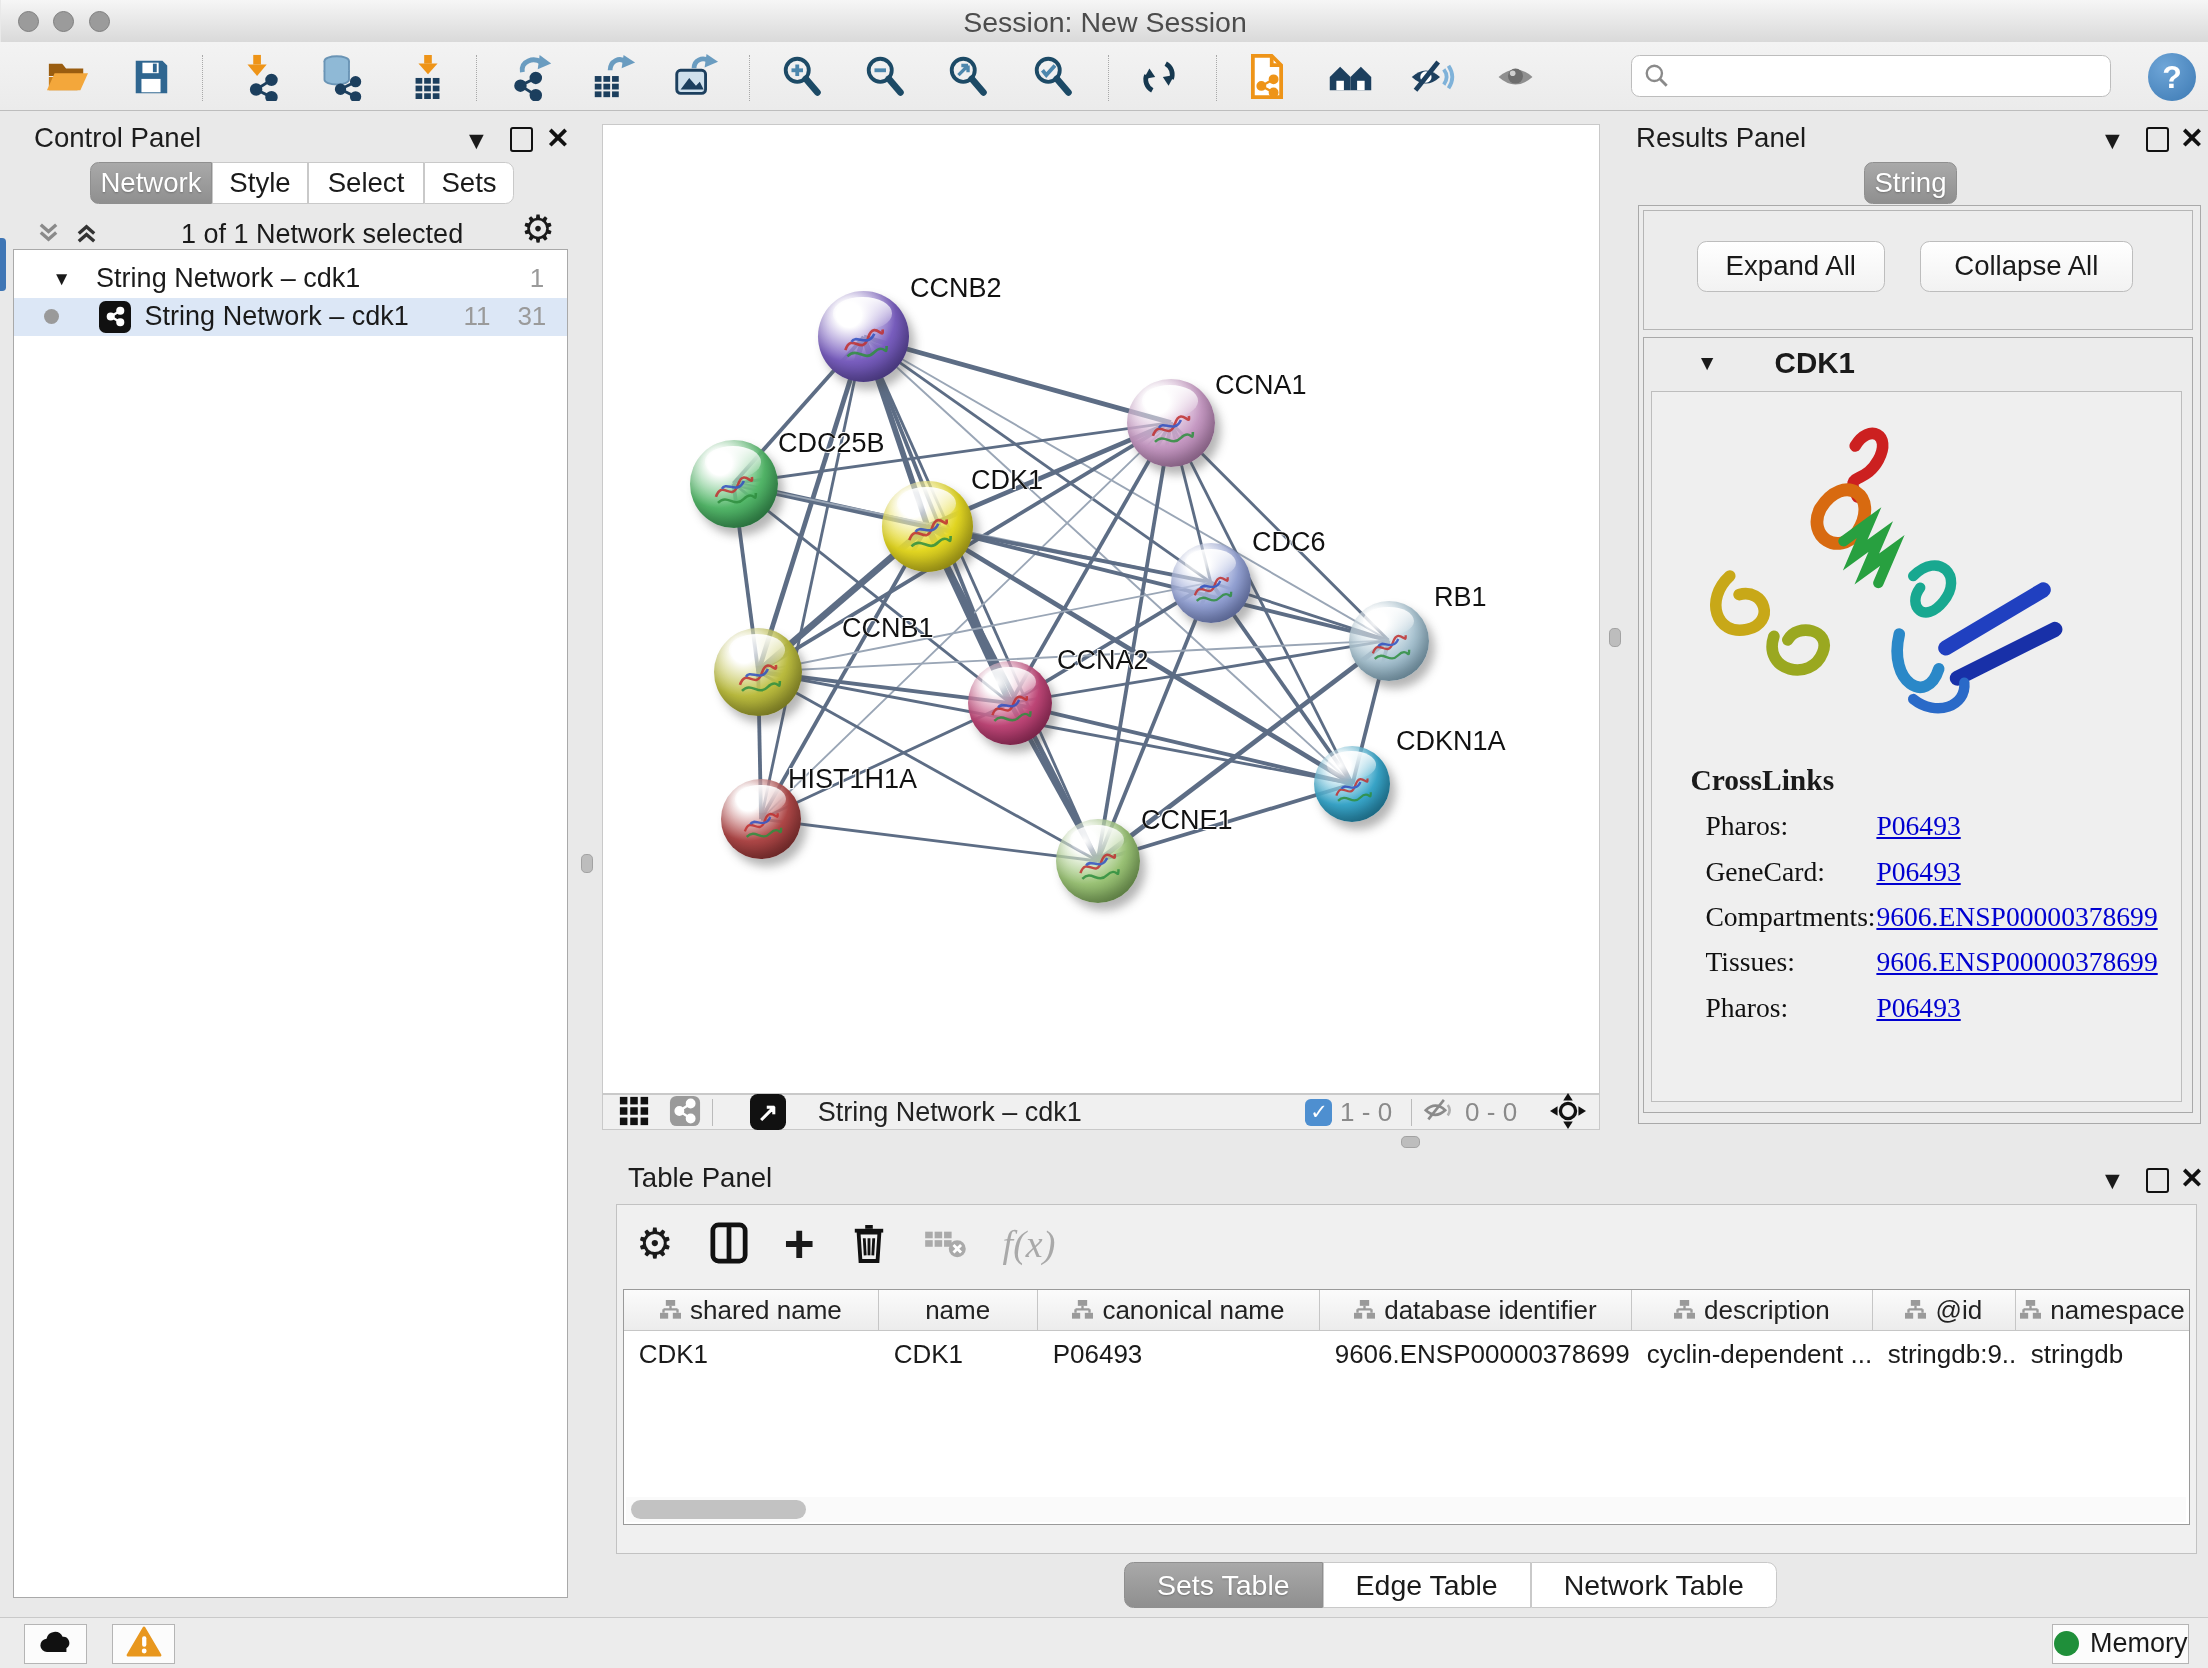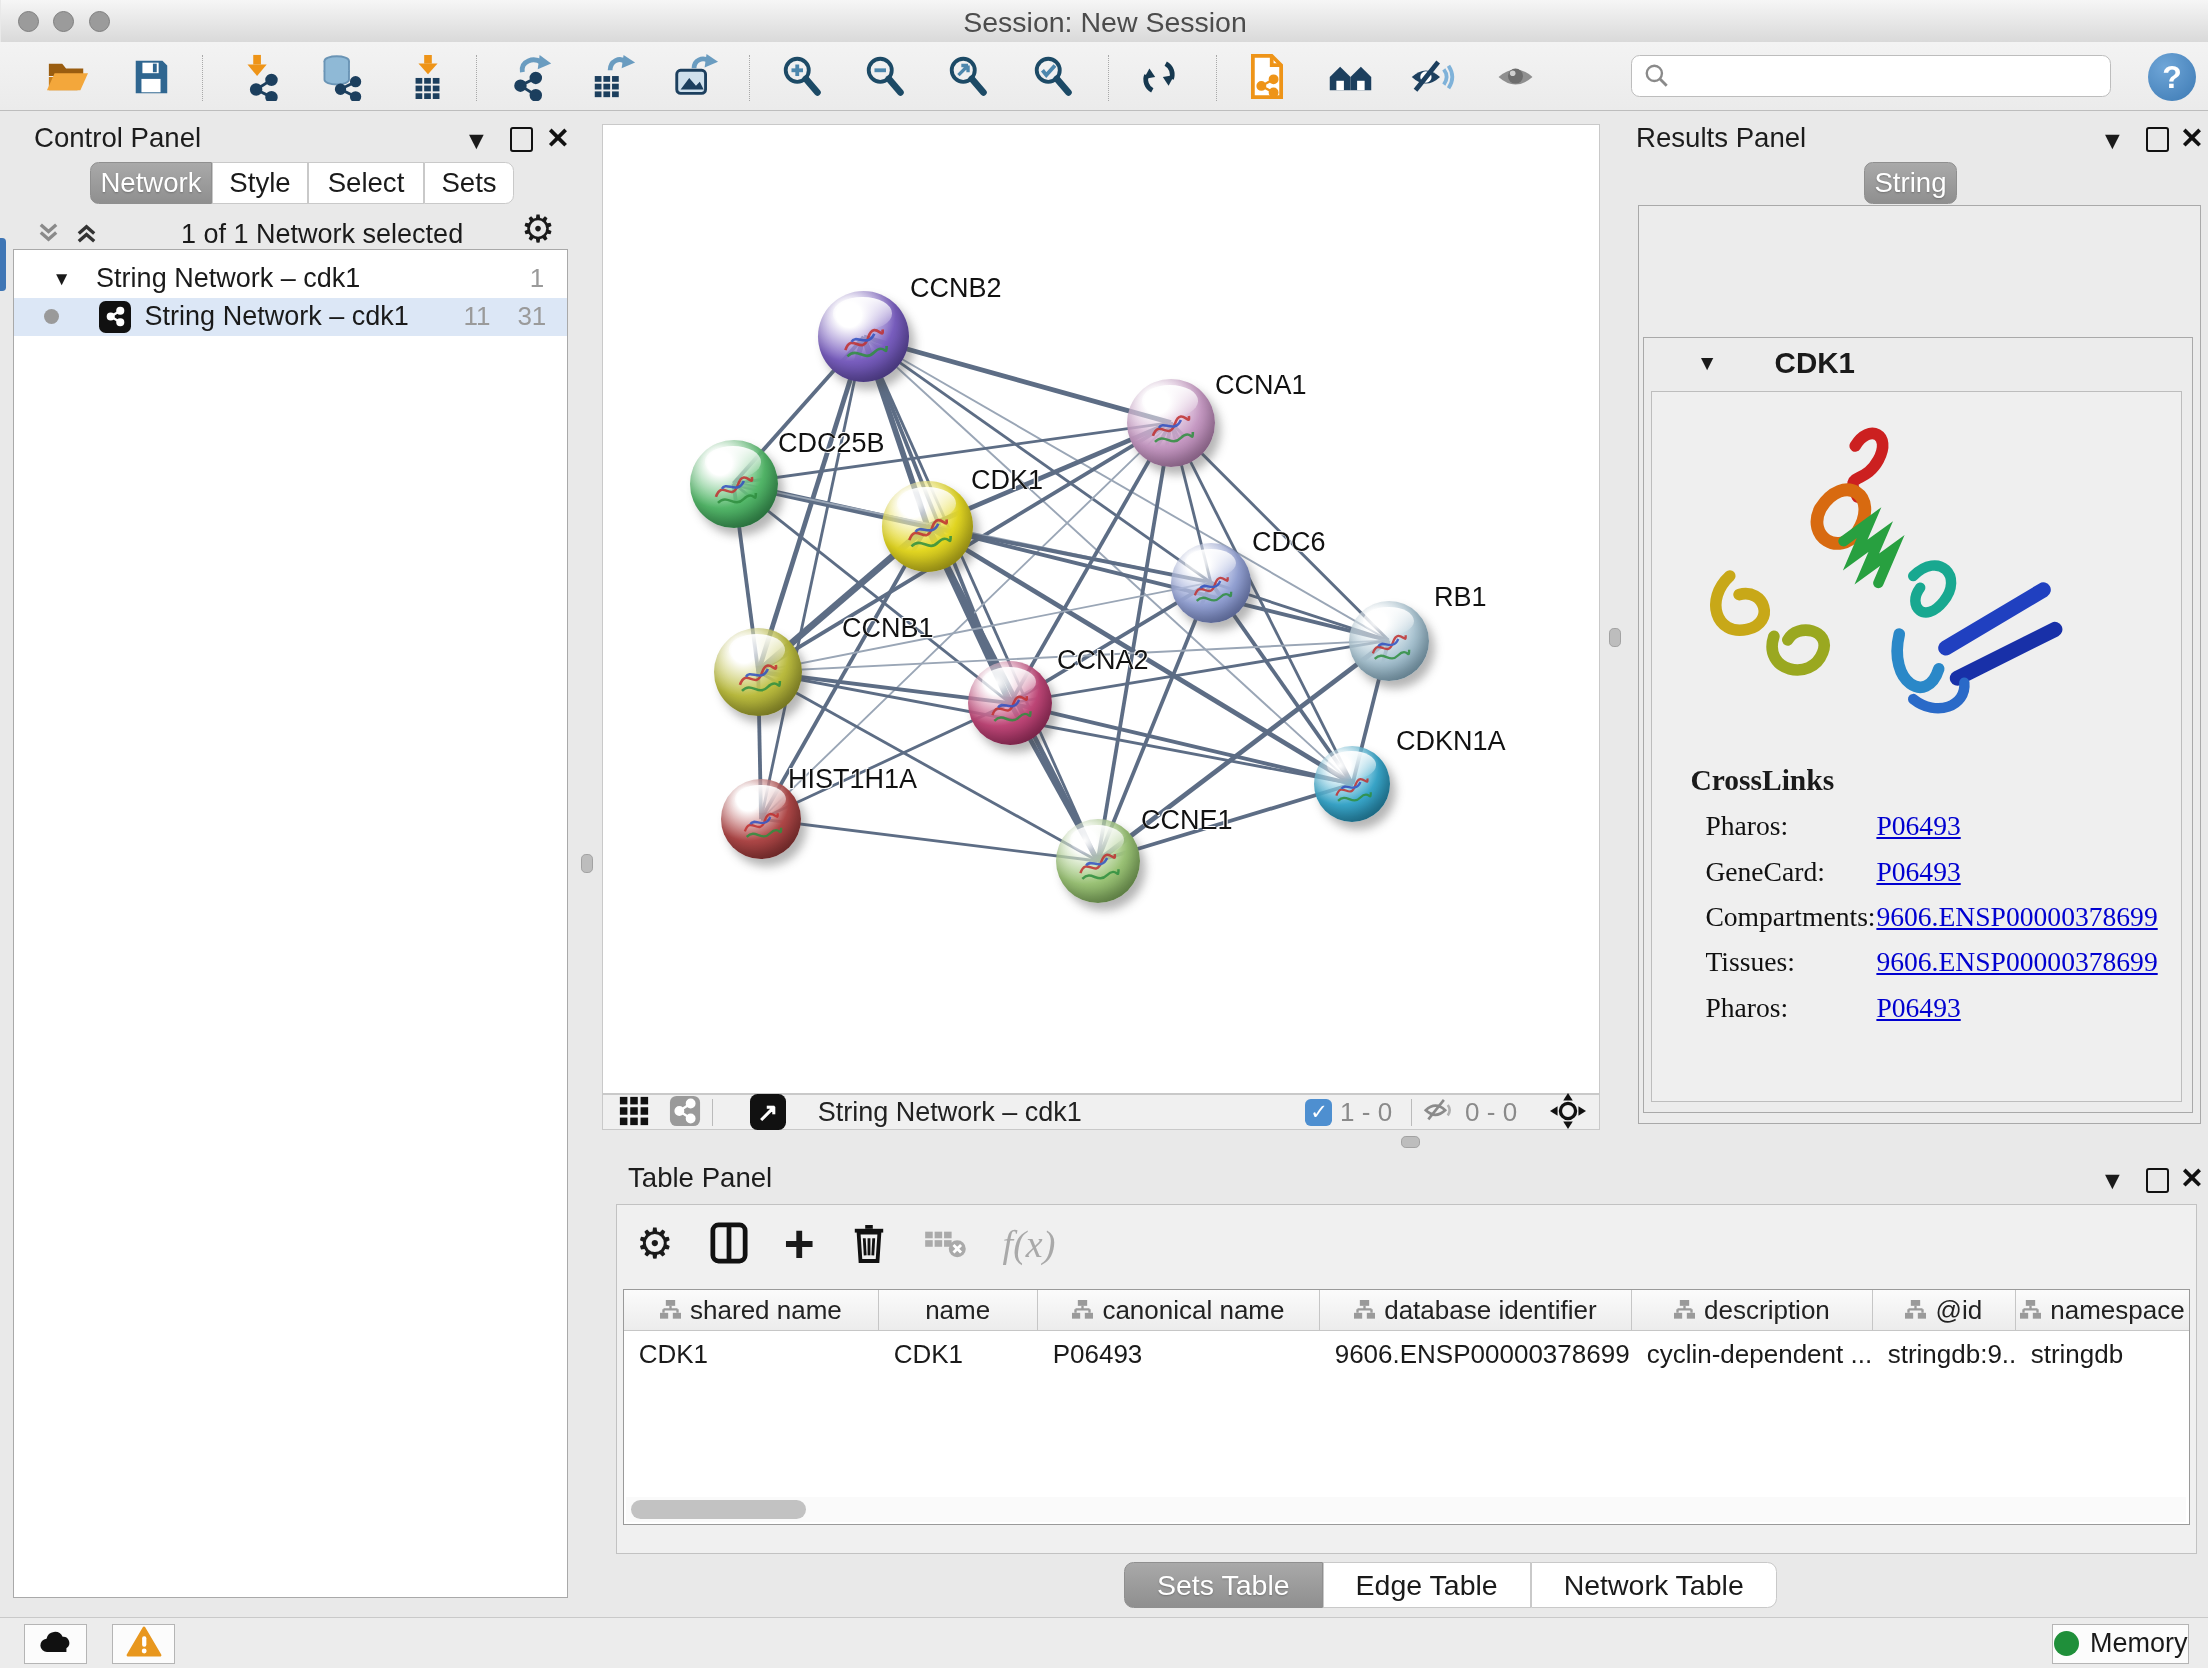--- a/index.html
+++ b/index.html
@@ -596,20 +596,24 @@
   <div class="hhandle" style="left:1401px;top:1136px"></div>
   <div class="vhandle" style="left:1609px;top:628px"></div>
 
   <div class="res-head ptitle">Results Panel</div>
   <span style="position:absolute;left:2100px;top:126px;font-size:25px">▼</span>
   <span class="float-ico" style="position:absolute;left:2146px;top:127px"></span>
   <span class="xico" style="position:absolute;left:2180px;top:122px">✕</span>
   <div class="tab active res-tab">String</div>
 
   <div class="res-box">
+    <div style="position:absolute;left:3.8px;top:3.8px;width:550px;height:120px;border:1.9px solid #b5b5b5;background:#ececec;box-sizing:border-box">
+      <div class="btn" style="position:absolute;left:53px;top:30px;width:186px;height:49px">Expand All</div>
+      <div class="btn" style="position:absolute;left:276px;top:30px;width:211px;height:49px">Collapse All</div>
+    </div>
     <div class="sectionbox">
       <div class="sec-head">
         <span style="margin-left:53px;font-size:21px">▼</span>
         <span class="sec-title">CDK1</span>
       </div>
       <div class="sec-body">
         <div style="margin:7.6px 0 0 28.5px">
           <svg width="418" height="352" viewBox="0 0 360 300">
             <g fill="none" stroke-linecap="round">
               <path d="M150,38 C162,18 182,28 170,50 C158,72 140,60 152,82" stroke="#cc2020" stroke-width="10"></path>

